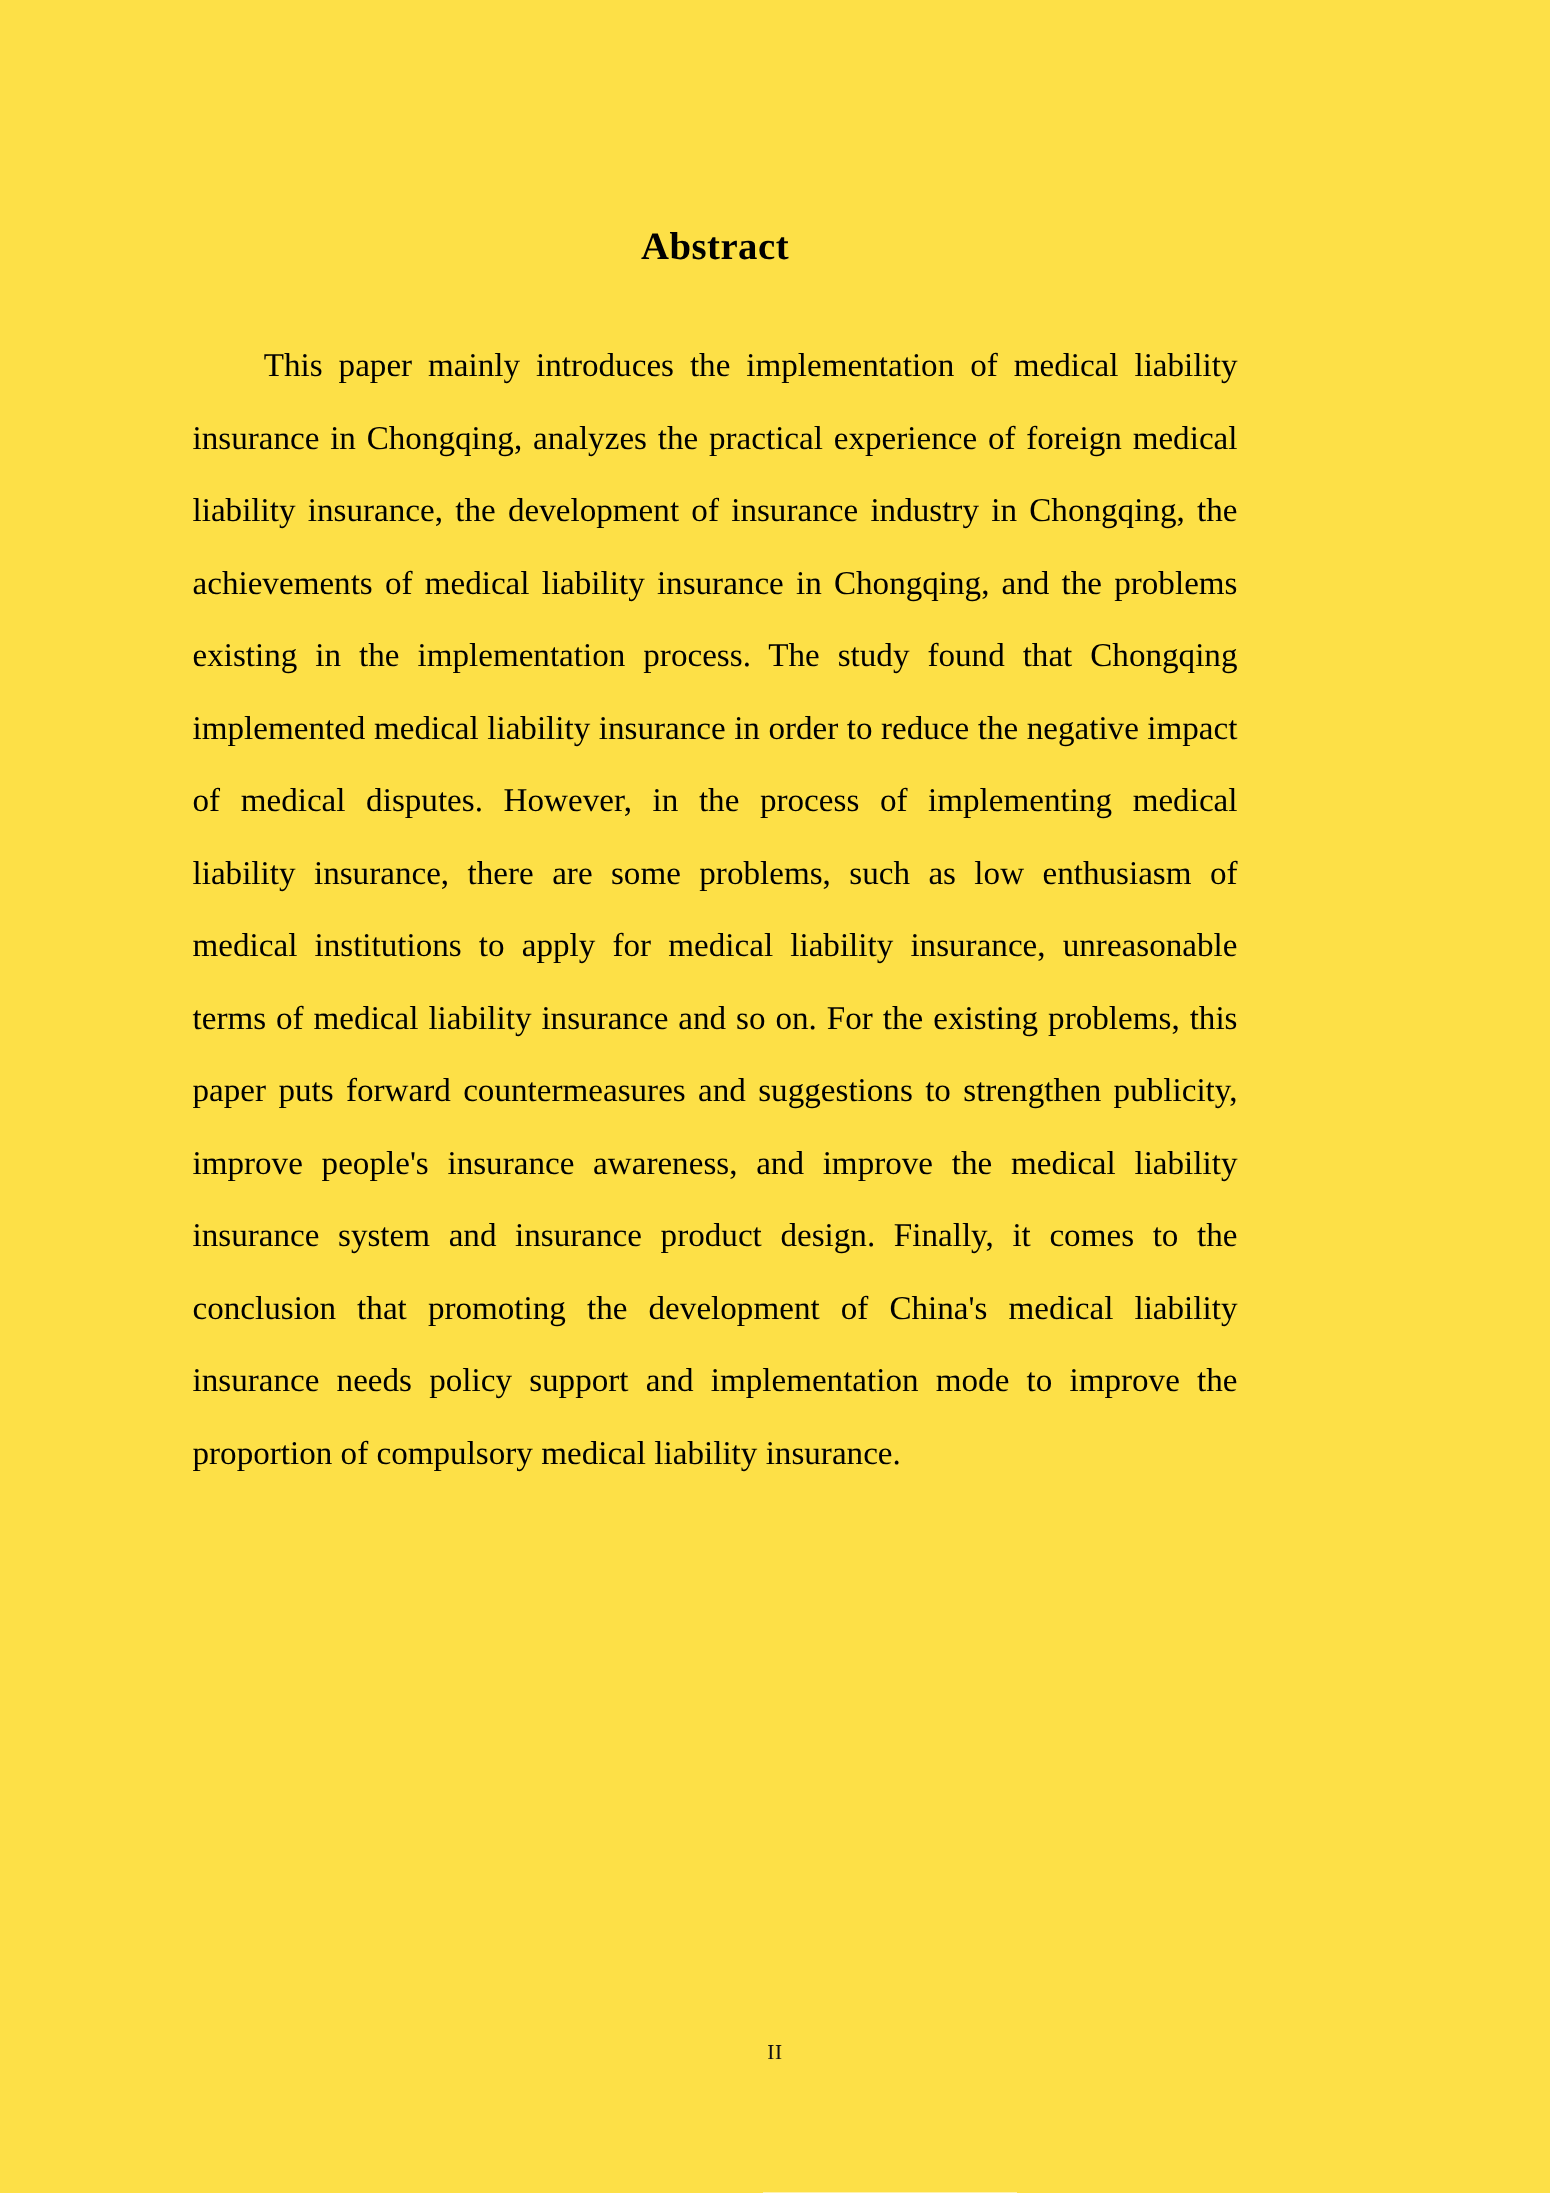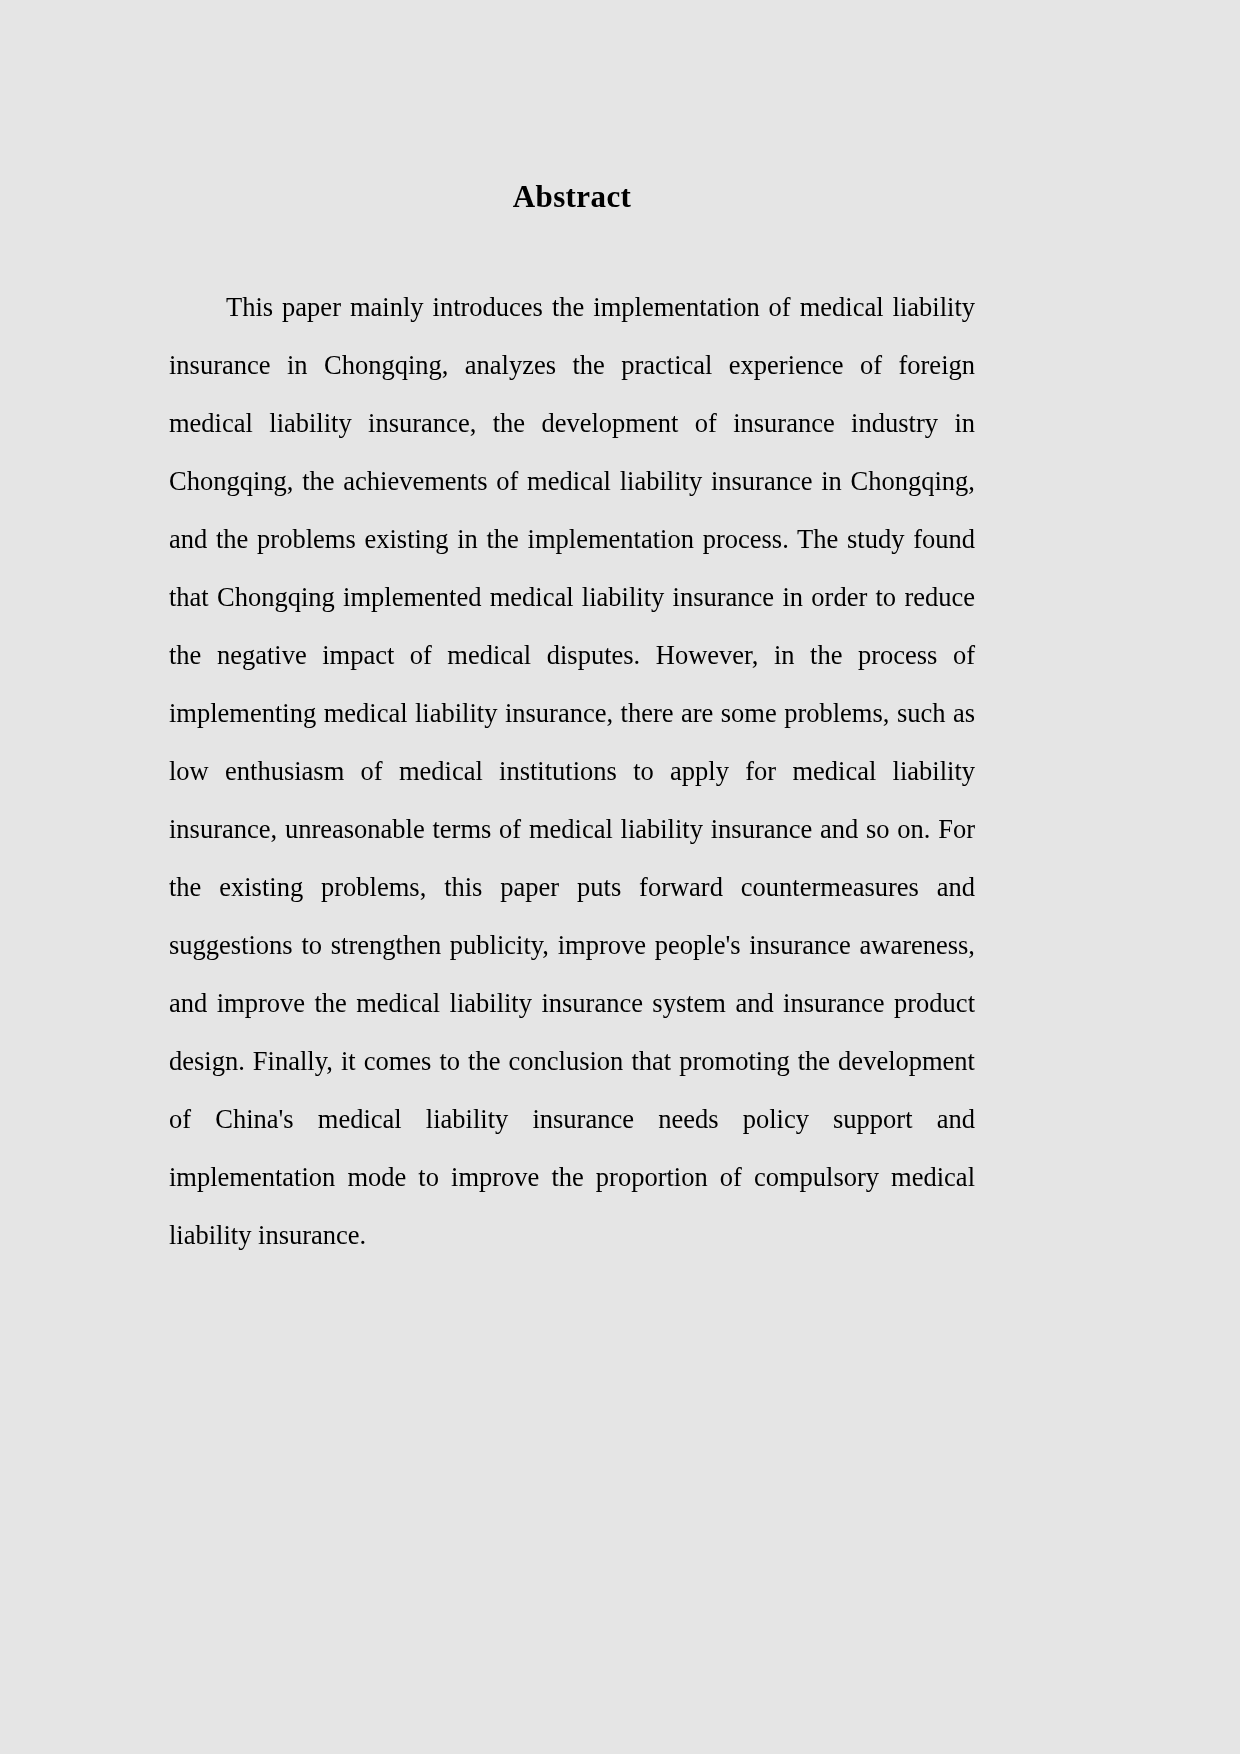--- a/index.html
+++ b/index.html
@@ -5,21 +5,21 @@
 <style>
   html, body {
     margin: 0;
     padding: 0;
     background: #ffffff;
   }
   .page {
     position: relative;
     width: 1240px;
     height: 1754px;
-    background: #e5e5e5;
+    background: #fde047;
     margin: 0 auto;
     overflow: hidden;
     font-family: "Liberation Serif", "DejaVu Serif", serif;
     color: #000000;
   }
   .content {
     position: absolute;
     left: 152px;
     top: 0;
     width: 840px;
@@ -28,21 +28,21 @@
     text-align: center;
     font-size: 31px;
     font-weight: bold;
     letter-spacing: 0.4px;
     margin: 0;
     padding-top: 178px;
     line-height: 1.2;
     font-family: "Liberation Serif", "DejaVu Serif", serif;
   }
   .abstract-body {
-    margin: 17px;
+    margin: 2px;
     padding-top: 46px;
     font-size: 26.5px;
     line-height: 58px;
     text-align: justify;
     text-justify: inter-word;
     text-indent: 57px;
     letter-spacing: 0px;
     word-spacing: 0px;
     font-family: "Liberation Serif", "DejaVu Serif", serif;
   }
@@ -81,14 +81,15 @@
 
   <div class="content">
 
     <h1 class="abstract-title">Abstract</h1>
 
     <p class="abstract-body">This paper mainly introduces the implementation of medical liability insurance in Chongqing, analyzes the practical experience of foreign medical liability insurance, the development of insurance industry in Chongqing, the achievements of medical liability insurance in Chongqing, and the problems existing in the implementation process. The study found that Chongqing implemented medical liability insurance in order to reduce the negative impact of medical disputes. However, in the process of implementing medical liability insurance, there are some problems, such as low enthusiasm of medical institutions to apply for medical liability insurance, unreasonable terms of medical liability insurance and so on. For the existing problems, this paper puts forward countermeasures and suggestions to strengthen publicity, improve people's insurance awareness, and improve the medical liability insurance system and insurance product design. Finally, it comes to the conclusion that promoting the development of China's medical liability insurance needs policy support and implementation mode to improve the proportion of compulsory medical liability insurance.</p>
 
 
   </div>
 
+  <div class="page-number">II</div>
 
 </div>
 
 </body></html>

